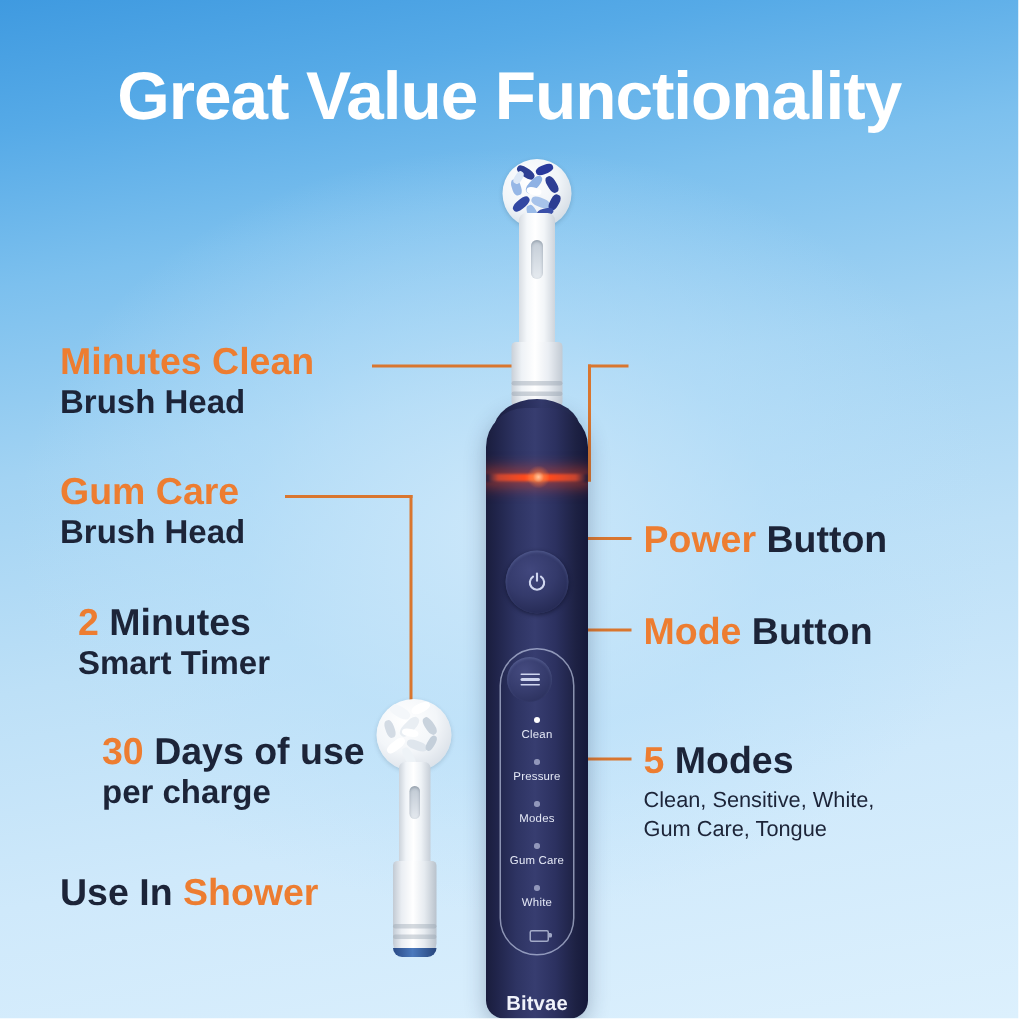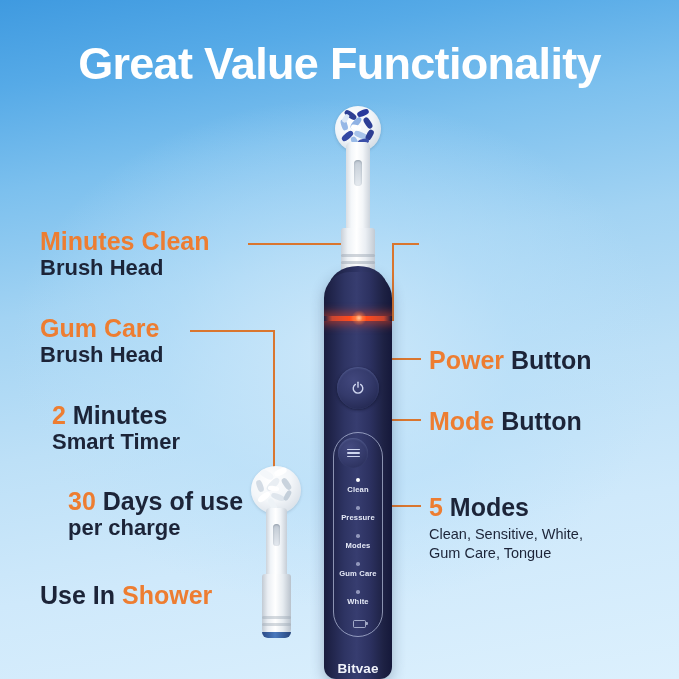--- a/index.html
+++ b/index.html
@@ -241,21 +241,20 @@
     height: 1.6px;
     background: #cfd6ef;
     border-radius: 1px;
     margin-bottom: 2px;
   }
   .mode-item {
     position: absolute;
     left: 0;
     width: 68px;
     text-align: center;
-    font-weight: bold;
   }
   .mode-dot {
     width: 3.6px;
     height: 3.6px;
     border-radius: 50%;
     background: #c9d1ea;
     margin: 0 auto 3px auto;
     opacity: 0.62;
   }
   .mode-dot.on { opacity: 1; background: #ffffff; width: 4.4px; height: 4.4px; }

